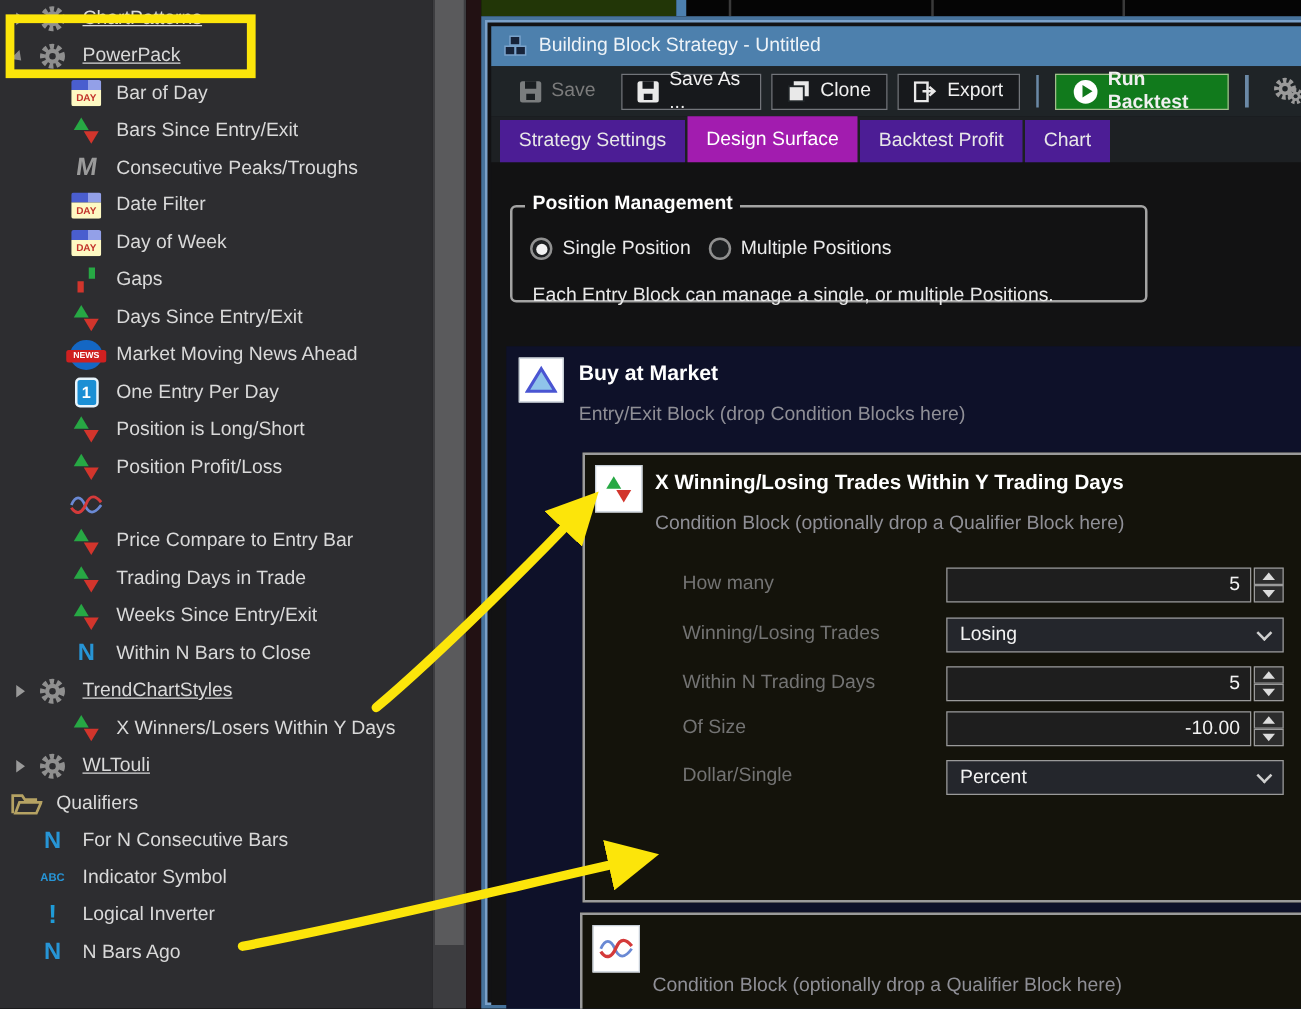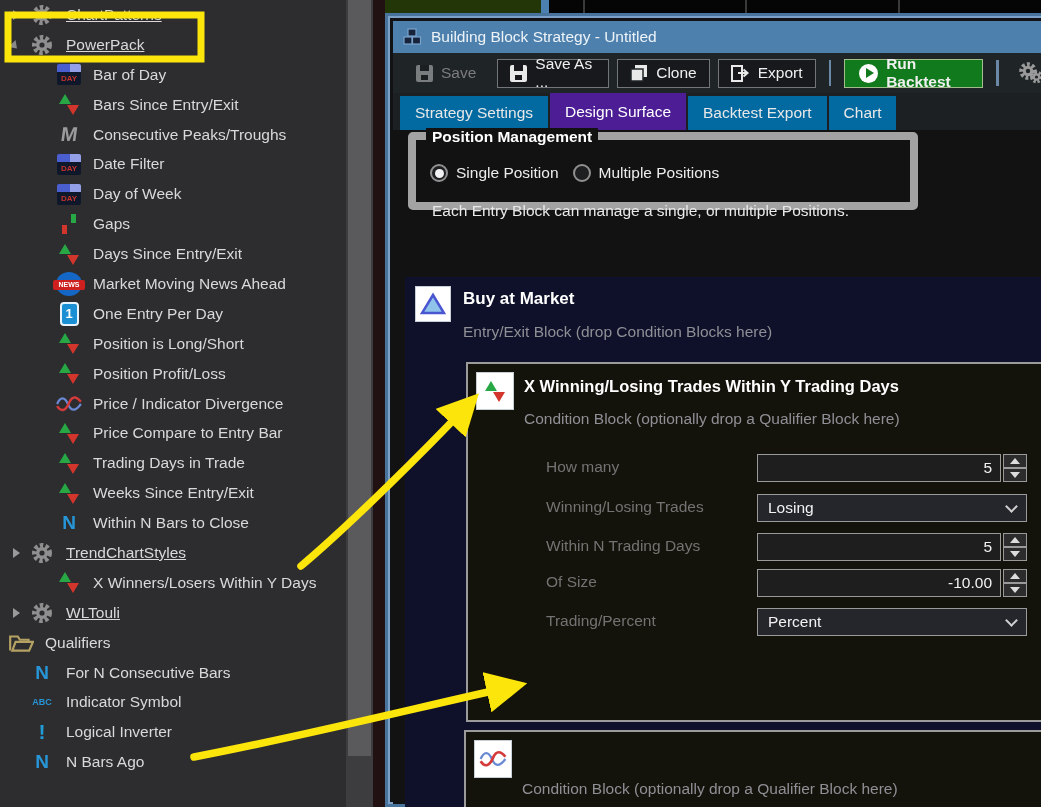--- a/index.html
+++ b/index.html
@@ -22,21 +22,21 @@
        border-top:5px solid transparent; border-bottom:5px solid transparent; border-left:7px solid #9a9a9a; }
   .exp.e::before { content:""; position:absolute; left:3px; top:4px;
        border-top:5px solid transparent; border-bottom:5px solid transparent; border-left:7px solid #8a8a8a;
        transform:rotate(45deg); }
 
   
   .gear-svg { display:block; }
   .cal { width:24px; height:21px; position:relative; display:block; border-radius:2px; overflow:hidden; }
   .cal .t { position:absolute; left:0; right:0; top:0; height:8px;
             background:linear-gradient(90deg,#4a5ecf 0 55%,#93a0e8 55% 100%); }
-  .cal .b { position:absolute; left:0; right:0; top:8px; bottom:0; background:#0f172a; color:#c2332b;
+  .cal .b { position:absolute; left:0; right:0; top:8px; bottom:0; background:#fef9c3; color:#c2332b;
             font-weight:bold; font-size:8px; display:flex; align-items:center; justify-content:center; }
   .updown { position:relative; width:24px; height:23px; display:block; }
   .updown .u { position:absolute; left:2px; top:1px; width:0; height:0;
        border-left:6px solid transparent; border-right:6px solid transparent; border-bottom:10px solid #27a844; }
   .updown .d { position:absolute; right:2px; bottom:1px; width:0; height:0;
        border-left:6px solid transparent; border-right:6px solid transparent; border-top:10px solid #d2352c; }
   .peaks { font-weight:bold; font-size:20px; color:#9b9b9b; transform:skewX(-8deg); display:block; }
   .gapsi { position:relative; width:22px; height:22px; display:block; }
   .gapsi .g1 { position:absolute; right:4px; top:1px; width:5px; height:9px; background:#27a844; }
   .gapsi .g2 { position:absolute; left:4px; bottom:1px; width:5px; height:9px; background:#d2352c; }
@@ -81,29 +81,29 @@
   .floppy { width:17px; height:17px; background:#e9e9e9; border-radius:2px; position:relative; flex:none; }
   .floppy::before { content:""; position:absolute; top:0; left:4px; right:4px; height:6px; background:#17191c; }
   .floppy::after  { content:""; position:absolute; bottom:2px; left:5px; right:5px; height:5px; background:#17191c; }
   .disabled .floppy { opacity:.45; }
   .runico { width:19px; height:19px; border-radius:50%; background:#fff; position:relative; flex:none; }
   .runico::before { content:""; position:absolute; left:7px; top:4.5px;
         border-left:8px solid #117a1c; border-top:5px solid transparent; border-bottom:5px solid transparent; }
 
   #tabsbar { position:absolute; left:5px; top:77px; right:0; height:37px; background:#1d2023;
              display:flex; align-items:flex-end; padding-left:7px; }
-  .tab { height:34px; display:flex; align-items:center; padding:0 15px; background:#0369a1;
+  .tab { height:34px; display:flex; align-items:center; padding:0 15px; background:#4c1d95;
          color:#e8e8e8; font-size:15.5px; margin-right:2px; cursor:pointer; }
-  .tab.active { background:#4c1d95; height:37px; color:#ffffff; }
+  .tab.active { background:#a21caf; height:37px; color:#ffffff; }
 
   #content { position:absolute; left:5px; top:114px; right:0; bottom:0; background:#121213; }
 
   
-  #groupbox { position:absolute; left:15px; top:2px; width:510px; height:78px;
-              border:8px solid #a3a3a3; border-radius:5px; }
+  #groupbox { position:absolute; left:15px; top:34px; width:510px; height:78px;
+              border:2px solid #a3a3a3; border-radius:5px; }
   #groupbox .legend { position:absolute; top:-12px; left:10px; background:#121213; padding:0 6px;
               color:#fff; font-weight:bold; font-size:15.5px; }
   .radio-row { position:absolute; left:14px; top:24px; display:flex; align-items:center; gap:14px; }
   .radio { display:flex; align-items:center; gap:8px; color:#ececec; font-size:15.5px; cursor:pointer; }
   .rdot { width:18px; height:18px; border-radius:50%; border:2px solid #909090; background:#1d1f21;
           display:flex; align-items:center; justify-content:center; flex:none; }
   .rdot .in { width:9px; height:9px; border-radius:50%; background:#f2f2f2; }
   #groupbox .caption { position:absolute; left:16px; top:62px; color:#e9e9e9; font-size:15.5px; }
 
   
@@ -259,21 +259,20 @@
         </span>
         <span class="lbl">Position Profit/Loss</span>
       </div>
       <div class="sb-row ind-child">
         <span class="sb-ico">
           <svg width="26" height="18" viewBox="0 0 24 16">
         <path d="M1 8 C4 1 8 1 11 8 S18 15 23 8" stroke="#6a89d4" fill="none" stroke-width="2"></path>
         <path d="M1 10 C5 16 9 14 12 7 S19 1 23 6" stroke="#d43a3a" fill="none" stroke-width="2.2"></path>
           </svg>
         </span>
-        <span class="lbl">Price / Indicator Divergence</span>
       </div>
       <div class="sb-row ind-child">
         <span class="sb-ico">
           <span class="updown">
             <i class="u"></i>
             <i class="d"></i>
           </span>
         </span>
         <span class="lbl">Price Compare to Entry Bar</span>
       </div>
@@ -431,21 +430,21 @@
             <circle cx="18.5" cy="16" r="3.7" fill="#9a9a9a"></circle>
               <circle cx="18.5" cy="16" r="1.6" fill="#1f2427"></circle>
           </g>
         </svg>
       </div>
     </div>
 
     <div id="tabsbar">
         <div class="tab">Strategy Settings</div>
         <div class="tab active">Design Surface</div>
-        <div class="tab">Backtest Export</div>
+        <div class="tab">Backtest Profit</div>
         <div class="tab">Chart</div>
       </div>
 
     <div id="content">
 
       <div id="groupbox">
         <span class="legend">Position Management</span>
         <div class="radio-row" id="radios">
             <span class="radio">
               <span class="rdot">
@@ -525,21 +524,21 @@
         <span class="spin-btn">
                       <i class="tri-u"></i>
                     </span>
         <span class="spin-btn">
                       <i class="tri-d"></i>
                     </span>
       </span>
                 </div>
               </div>
               <div class="frow" style="top: 244px;">
-                <span class="flabel">Trading/Percent</span>
+                <span class="flabel">Dollar/Single</span>
                 <div class="fctrl">
       <div class="ddl">
         <span>Percent</span>
         <span class="chev"></span>
       </div>
                 </div>
               </div>
             </div>
 
           <div id="liblock">

